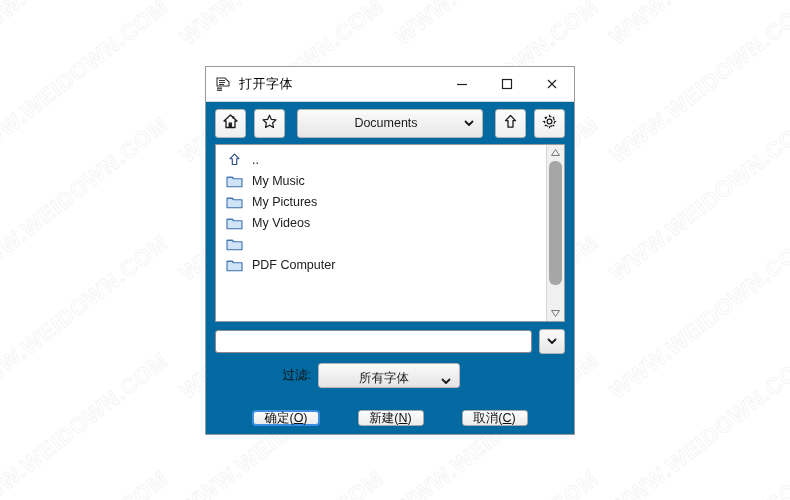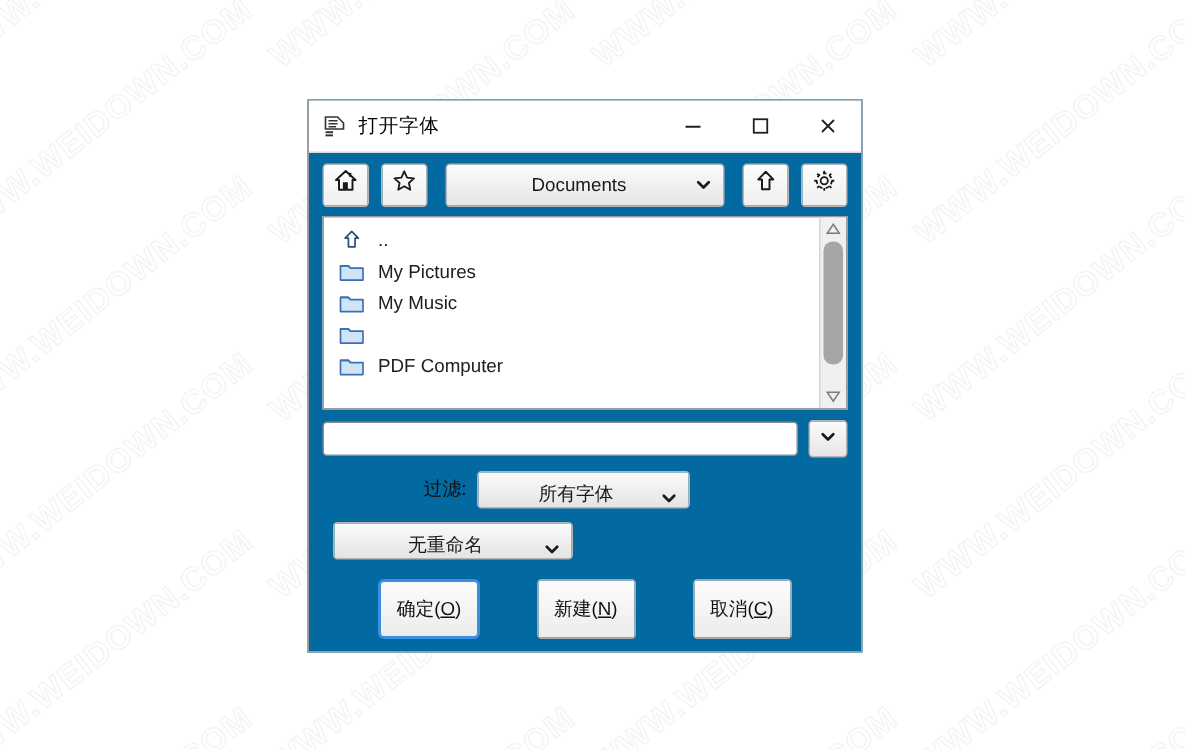--- a/index.html
+++ b/index.html
@@ -263,21 +263,21 @@
   
   #actions {
     display: flex;
     justify-content: center;
     gap: 38px;
     margin-top: 13px;
     padding-bottom: 8px;
   }
   .action-btn {
     min-width: 66px;
-    height: 40px;
+    height: 16px;
     border: 1px solid #a8a8a8;
     border-radius: 3px;
     background: linear-gradient(#fcfcfc, #ececec);
     font-size: 12.5px;
     color: #101010;
     display: flex;
     align-items: center;
     justify-content: center;
     font-family: "Liberation Sans", sans-serif;
     padding: 0 10px;
@@ -410,30 +410,39 @@
           </span>
           <span class="row-label">..</span>
         </div>
         <div class="file-row">
           <span class="row-icon">
             <svg width="17" height="14" viewBox="0 0 17 14">
       <path d="M1 3.2 h5.2 l1.3 1.5 h8.5 v8 h-15 z" fill="#cfe4f7" stroke="#3c6fb0" stroke-width="1.1" stroke-linejoin="round"></path>
       <path d="M1 3.2 h5.2 l1.3 1.5" fill="none" stroke="#3c6fb0" stroke-width="1.1" stroke-linejoin="round"></path>
     </svg>
           </span>
+          <span class="row-label">My Music</span>
+        </div>
+        <div class="file-row">
+          <span class="row-icon">
+            <svg width="17" height="14" viewBox="0 0 17 14">
+      <path d="M1 3.2 h5.2 l1.3 1.5 h8.5 v8 h-15 z" fill="#cfe4f7" stroke="#3c6fb0" stroke-width="1.1" stroke-linejoin="round"></path>
+      <path d="M1 3.2 h5.2 l1.3 1.5" fill="none" stroke="#3c6fb0" stroke-width="1.1" stroke-linejoin="round"></path>
+    </svg>
+          </span>
           <span class="row-label">My Pictures</span>
         </div>
         <div class="file-row">
           <span class="row-icon">
             <svg width="17" height="14" viewBox="0 0 17 14">
       <path d="M1 3.2 h5.2 l1.3 1.5 h8.5 v8 h-15 z" fill="#cfe4f7" stroke="#3c6fb0" stroke-width="1.1" stroke-linejoin="round"></path>
       <path d="M1 3.2 h5.2 l1.3 1.5" fill="none" stroke="#3c6fb0" stroke-width="1.1" stroke-linejoin="round"></path>
     </svg>
           </span>
-          <span class="row-label">My Music</span>
+          <span class="row-label">My Videos</span>
         </div>
         <div class="file-row">
           <span class="row-icon">
             <svg width="17" height="14" viewBox="0 0 17 14">
       <path d="M1 3.2 h5.2 l1.3 1.5 h8.5 v8 h-15 z" fill="#cfe4f7" stroke="#3c6fb0" stroke-width="1.1" stroke-linejoin="round"></path>
       <path d="M1 3.2 h5.2 l1.3 1.5" fill="none" stroke="#3c6fb0" stroke-width="1.1" stroke-linejoin="round"></path>
     </svg>
           </span>
         </div>
         <div class="file-row">
@@ -483,28 +492,20 @@
         <span class="field-combo-label">所有字体</span>
         <span class="caret">
           <svg width="12" height="12" viewBox="0 0 12 12">
               <path d="M2.5 4.5 L6 8 L9.5 4.5" fill="none" stroke="#1a1a1a" stroke-width="1.8" stroke-linecap="round" stroke-linejoin="round"></path>
             </svg>
         </span>
       </span>
     </div>
 
     <div class="field-row">
-      <span id="glyph-combo" class="field-combo">
-        <span class="field-combo-label">无重命名</span>
-        <span class="caret">
-          <svg width="12" height="12" viewBox="0 0 12 12">
-              <path d="M2.5 4.5 L6 8 L9.5 4.5" fill="none" stroke="#1a1a1a" stroke-width="1.8" stroke-linecap="round" stroke-linejoin="round"></path>
-            </svg>
-        </span>
-      </span>
     </div>
 
     <div id="actions">
       <span class="action-btn default">
         <span>确定(</span>
           <span class="acc">O</span>
           <span>)</span>
       </span>
       <span class="action-btn">
         <span>新建(</span>

